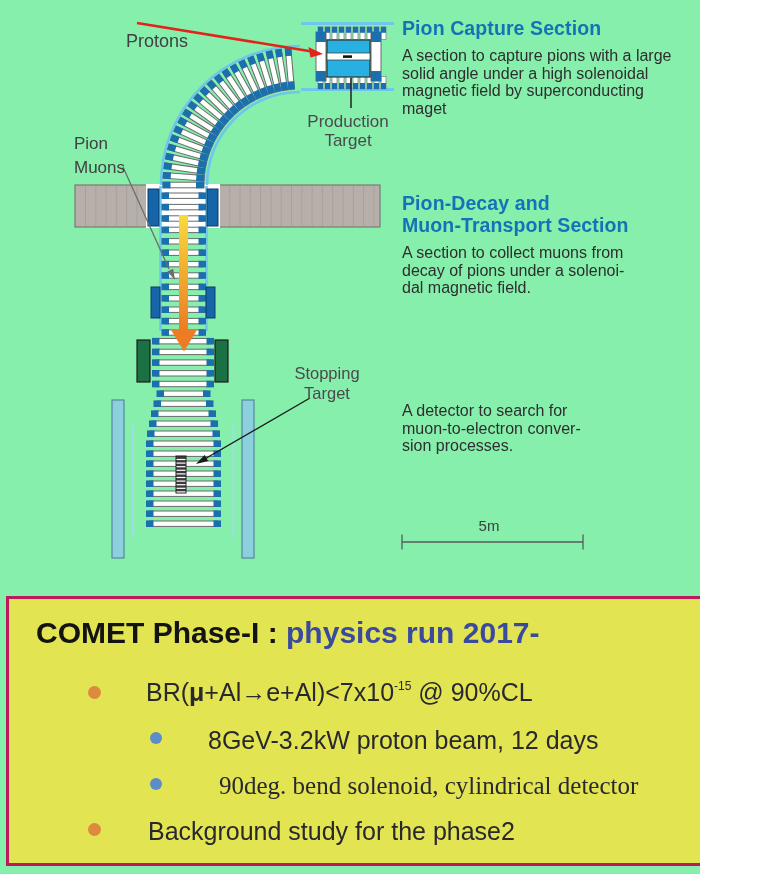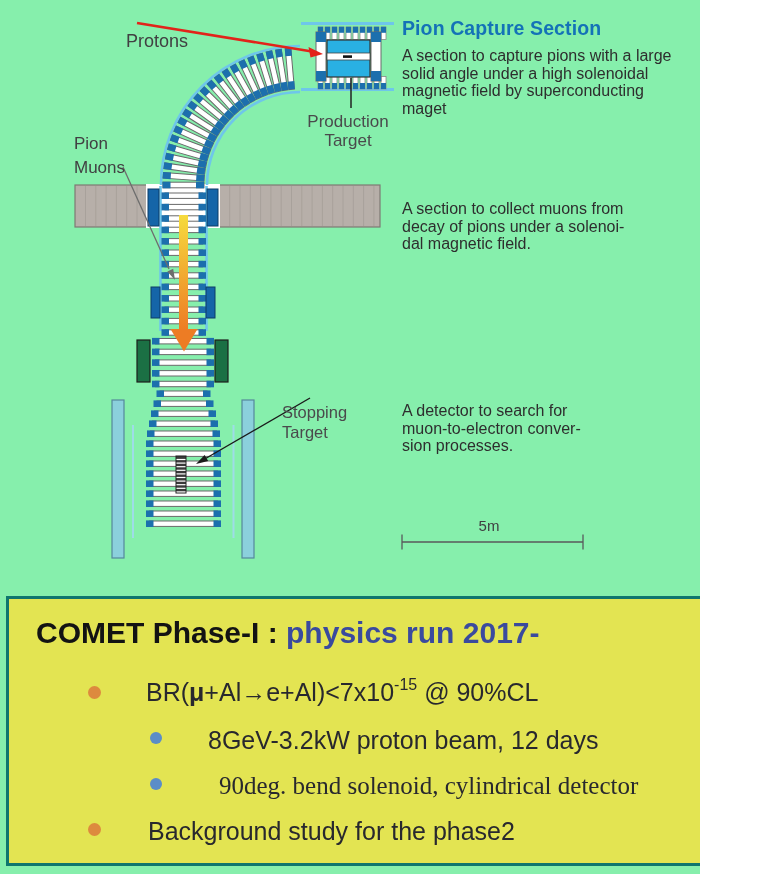--- a/index.html
+++ b/index.html
@@ -4,45 +4,45 @@
 <style>
   html,body{margin:0;padding:0;background:#ffffff;}
   body{font-family:"Liberation Sans","DejaVu Sans",sans-serif;}
   .page{position:relative;width:700px;height:874px;background:#86efac;overflow:hidden;}
   .abs{position:absolute;}
   svg{display:block;}
   .lbl{position:absolute;color:#414042;}
   .lbl-protons{left:126px;top:31px;font-size:18px;}
   .lbl-pions{left:74px;top:132px;font-size:17px;line-height:24px;}
   .lbl-production{left:303px;top:112px;width:90px;text-align:center;font-size:17px;line-height:19px;color:#4a4a4c;}
-  .lbl-stopping{left:282px;top:363px;width:90px;font-size:16.5px;line-height:20px;color:#4a4a4c;margin-top:39px;}
+  .lbl-stopping{left:282px;top:363px;width:90px;text-align:center;font-size:16.5px;line-height:20px;color:#4a4a4c;}
   .lbl-scale{left:466px;top:517px;width:46px;text-align:center;font-size:15px;color:#3f3f41;}
   .section{position:absolute;left:402px;width:272px;}
   .sec-1{top:17px;}
   .sec-2{top:192px;}
   .sec-3{top:394px;}
   .sec-title{font-size:19.5px;line-height:22px;color:#1472b7;font-weight:bold;white-space:pre-line;letter-spacing:0.1px;}
   .sec-body{margin-top:8px;font-size:16px;line-height:17.6px;color:#2e2e2e;white-space:pre-line;}
-  .phase-box{position:absolute;left:6px;top:596px;width:747px;height:264px;background:#e3e452;border:3px solid #0f766e;}
+  .phase-box{position:absolute;left:6px;top:596px;width:747px;height:264px;background:#e3e452;border:3px solid #be185d;}
   .pb-title{position:absolute;left:27px;top:17px;font-size:30px;font-weight:bold;white-space:nowrap;}
   .pb-title .t-black{color:#131313;}
   .pb-title .t-blue{color:#3a4a9e;}
   .pb-text{position:absolute;font-size:25px;color:#28282e;white-space:nowrap;}
   .pb-b1{left:137px;top:79px;}
   .pb-s1{left:199px;top:127px;}
   .pb-s2{left:210px;top:173px;font-family:Liberation Serif, serif;}
   .pb-b2{left:139px;top:218px;}
   .dot{position:absolute;border-radius:50%;}
   .dot-o{width:13px;height:13px;background:#dd8a3e;}
   .dot-b{width:12px;height:12px;background:#5b8dc8;}
   .d-o1{left:79px;top:87px;}
   .d-b1{left:141px;top:133px;}
   .d-b2{left:141px;top:179px;}
   .d-o2{left:79px;top:224px;}
-  sup.pb-sup{font-size:16px;position:relative;top:-2px;}
+  sup.pb-sup{font-size:12px;position:relative;top:-2px;}
   .mu{font-weight:bold;}
 </style>
 </head>
 <body>
 
 <div class="page">
 
   <svg class="abs" width="766" height="580" viewBox="0 0 766 580" style="left:0;top:0;">
     <defs>
       <linearGradient id="beamGrad" x1="0" y1="0" x2="0" y2="1">
@@ -504,20 +504,22 @@
   <div class="lbl lbl-scale">5m</div>
 
   <div class="section sec-1">
     <div class="sec-title">Pion Capture Section</div>
     <div class="sec-body">A section to capture pions with a large
 solid angle under a high solenoidal
 magnetic field by superconducting
 maget</div>
   </div>
   <div class="section sec-2">
+    <div class="sec-title">Pion-Decay and
+Muon-Transport Section</div>
     <div class="sec-body">A section to collect muons from
 decay of pions under a solenoi-
 dal magnetic field.</div>
   </div>
   <div class="section sec-3">
     <div class="sec-body">A detector to search for
 muon-to-electron conver-
 sion processes.</div>
   </div>
 

